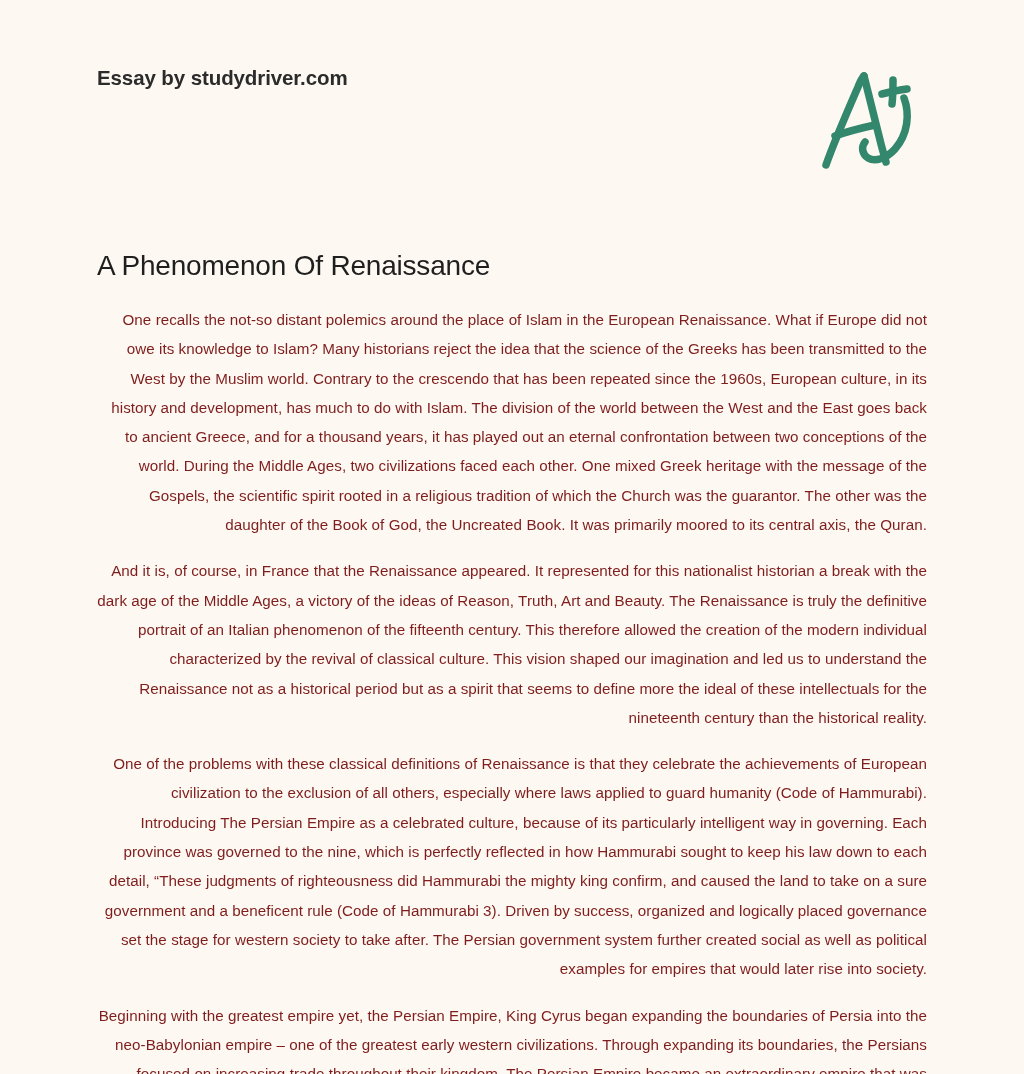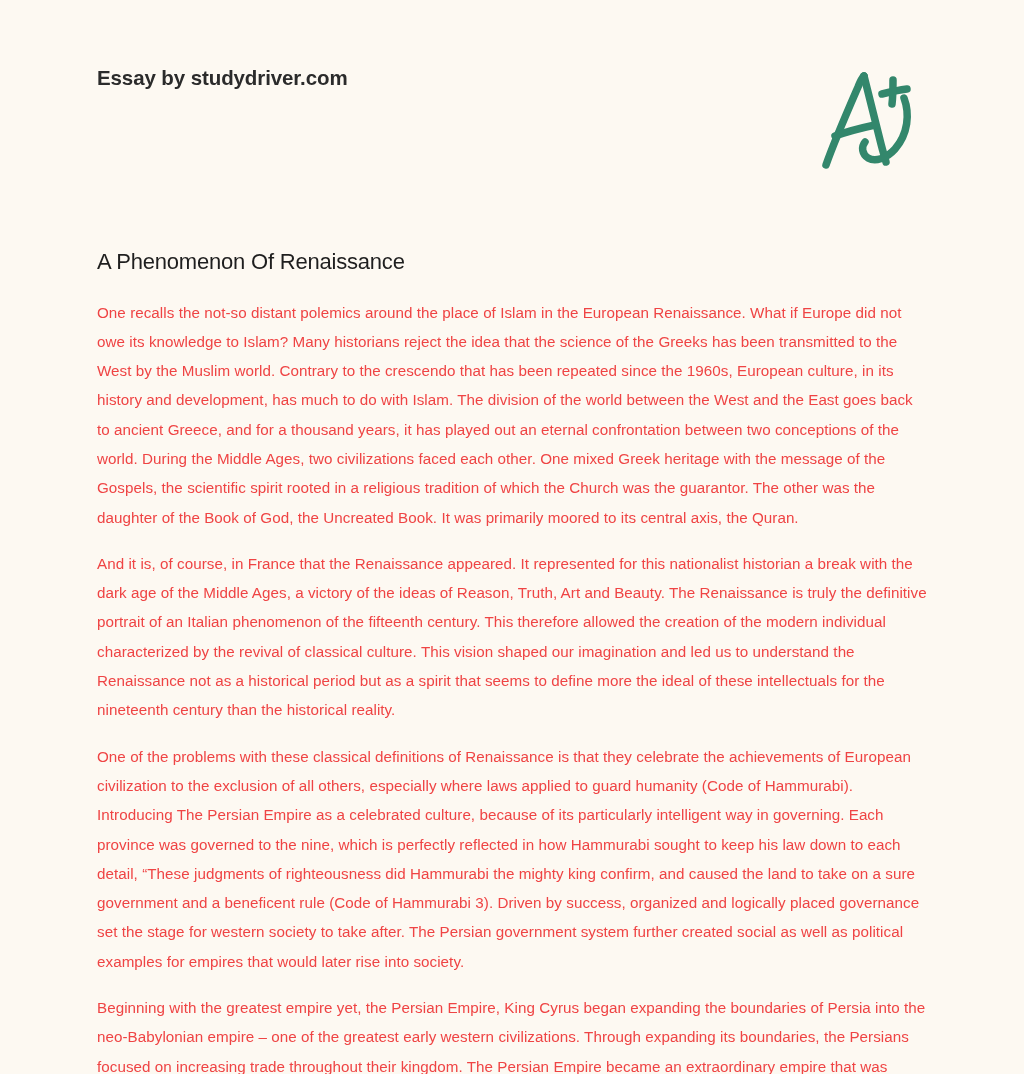--- a/index.html
+++ b/index.html
@@ -73,37 +73,37 @@
   
   .article {
     position: absolute;
     left: 97px;
     top: 248px;
     width: 830px;
   }
 
   .article h1 {
     margin: 0;
-    font-size: 22px;
+    font-size: 28px;
     font-weight: normal;
     color: #1f1f1f;
     letter-spacing: -0.2px;
     line-height: 1.25;
   }
 
   .body-copy {
     padding-top: 22px;
   }
 
   .body-copy p {
     margin: 0 0 17px 0;
     font-size: 15.2px;
     line-height: 29.3px;
-    color: #ef4444;
-    text-align: left;
+    color: #7f1d1d;
+    text-align: right;
     letter-spacing: 0.05px;
   }
   .body-copy p:last-child {
     margin-bottom: 0;
   }
 </style>
 </head>
 <body>
 
 <div class="page">

